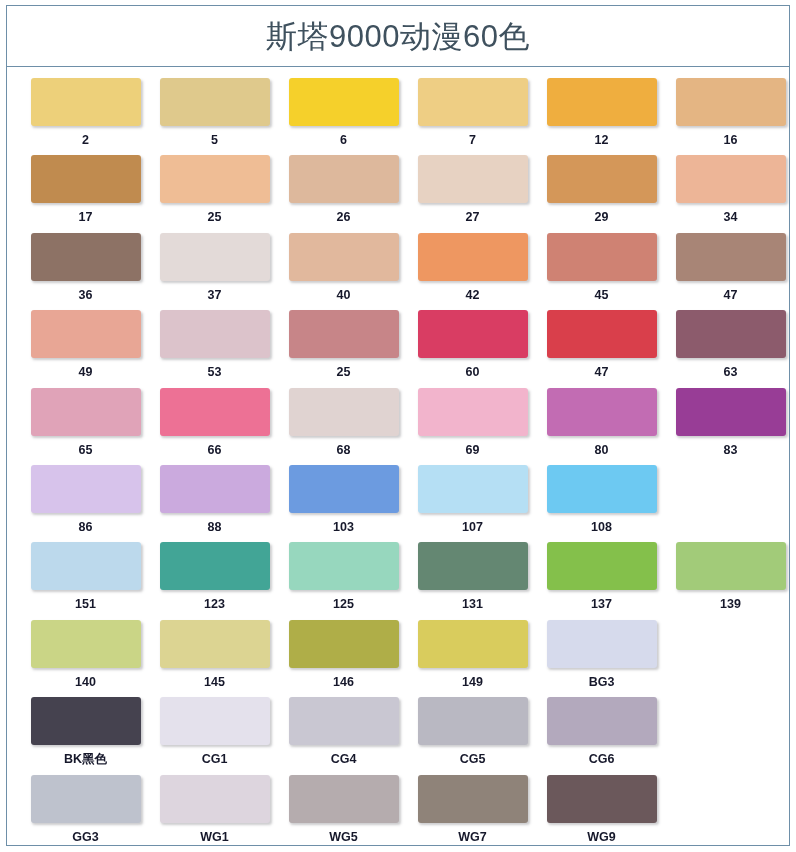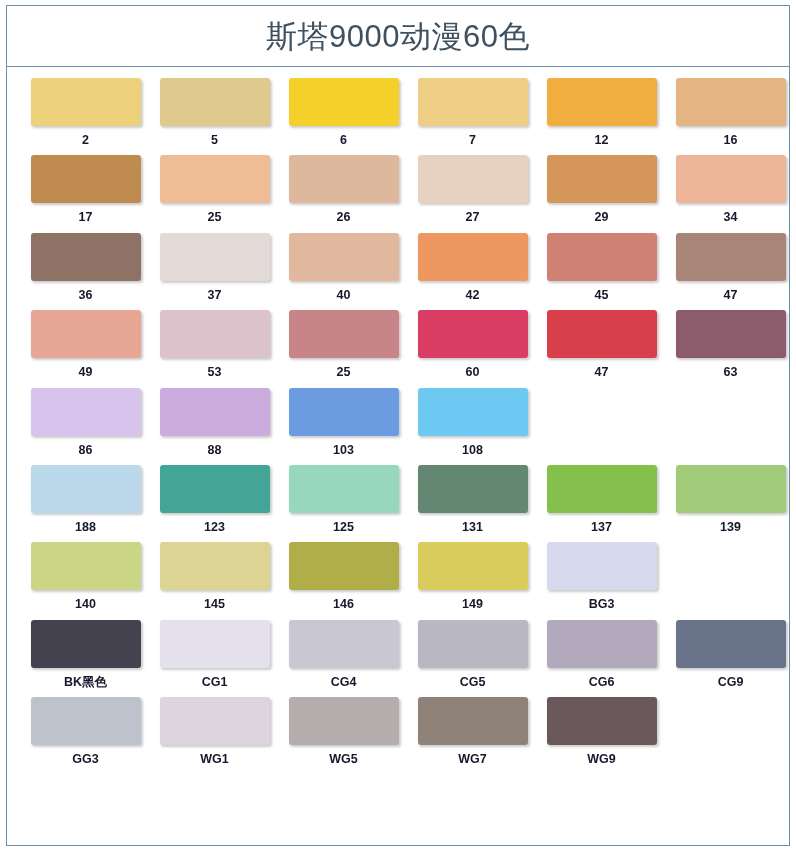--- a/index.html
+++ b/index.html
@@ -198,40 +198,70 @@
           <div class="swatch-chip" style="background: rgb(217, 63, 75);"></div>
           <div class="swatch-label">47</div>
         </div>
         <div class="swatch-cell">
           <div class="swatch-chip" style="background: rgb(140, 91, 108);"></div>
           <div class="swatch-label">63</div>
         </div>
       </div>
       <div class="swatch-row">
         <div class="swatch-cell">
+          <div class="swatch-chip" style="background: rgb(224, 163, 184);"></div>
+          <div class="swatch-label">65</div>
+        </div>
+        <div class="swatch-cell">
+          <div class="swatch-chip" style="background: rgb(237, 113, 149);"></div>
+          <div class="swatch-label">66</div>
+        </div>
+        <div class="swatch-cell">
+          <div class="swatch-chip" style="background: rgb(224, 211, 209);"></div>
+          <div class="swatch-label">68</div>
+        </div>
+        <div class="swatch-cell">
+          <div class="swatch-chip" style="background: rgb(242, 180, 204);"></div>
+          <div class="swatch-label">69</div>
+        </div>
+        <div class="swatch-cell">
+          <div class="swatch-chip" style="background: rgb(194, 108, 179);"></div>
+          <div class="swatch-label">80</div>
+        </div>
+        <div class="swatch-cell">
+          <div class="swatch-chip" style="background: rgb(152, 61, 150);"></div>
+          <div class="swatch-label">83</div>
+        </div>
+      </div>
+      <div class="swatch-row">
+        <div class="swatch-cell">
           <div class="swatch-chip" style="background: rgb(215, 195, 235);"></div>
           <div class="swatch-label">86</div>
         </div>
         <div class="swatch-cell">
           <div class="swatch-chip" style="background: rgb(203, 170, 222);"></div>
           <div class="swatch-label">88</div>
         </div>
         <div class="swatch-cell">
           <div class="swatch-chip" style="background: rgb(108, 155, 224);"></div>
           <div class="swatch-label">103</div>
         </div>
         <div class="swatch-cell">
+          <div class="swatch-chip" style="background: rgb(181, 223, 244);"></div>
+          <div class="swatch-label">107</div>
+        </div>
+        <div class="swatch-cell">
           <div class="swatch-chip" style="background: rgb(109, 201, 242);"></div>
           <div class="swatch-label">108</div>
         </div>
       </div>
       <div class="swatch-row">
         <div class="swatch-cell">
           <div class="swatch-chip" style="background: rgb(188, 217, 236);"></div>
-          <div class="swatch-label">188</div>
+          <div class="swatch-label">151</div>
         </div>
         <div class="swatch-cell">
           <div class="swatch-chip" style="background: rgb(66, 165, 150);"></div>
           <div class="swatch-label">123</div>
         </div>
         <div class="swatch-cell">
           <div class="swatch-chip" style="background: rgb(151, 215, 190);"></div>
           <div class="swatch-label">125</div>
         </div>
         <div class="swatch-cell">
@@ -283,24 +313,20 @@
           <div class="swatch-label">CG4</div>
         </div>
         <div class="swatch-cell">
           <div class="swatch-chip" style="background: rgb(185, 184, 194);"></div>
           <div class="swatch-label">CG5</div>
         </div>
         <div class="swatch-cell">
           <div class="swatch-chip" style="background: rgb(179, 169, 189);"></div>
           <div class="swatch-label">CG6</div>
         </div>
-        <div class="swatch-cell">
-          <div class="swatch-chip" style="background: rgb(105, 115, 138);"></div>
-          <div class="swatch-label">CG9</div>
-        </div>
       </div>
       <div class="swatch-row">
         <div class="swatch-cell">
           <div class="swatch-chip" style="background: rgb(190, 194, 205);"></div>
           <div class="swatch-label">GG3</div>
         </div>
         <div class="swatch-cell">
           <div class="swatch-chip" style="background: rgb(221, 213, 222);"></div>
           <div class="swatch-label">WG1</div>
         </div>

